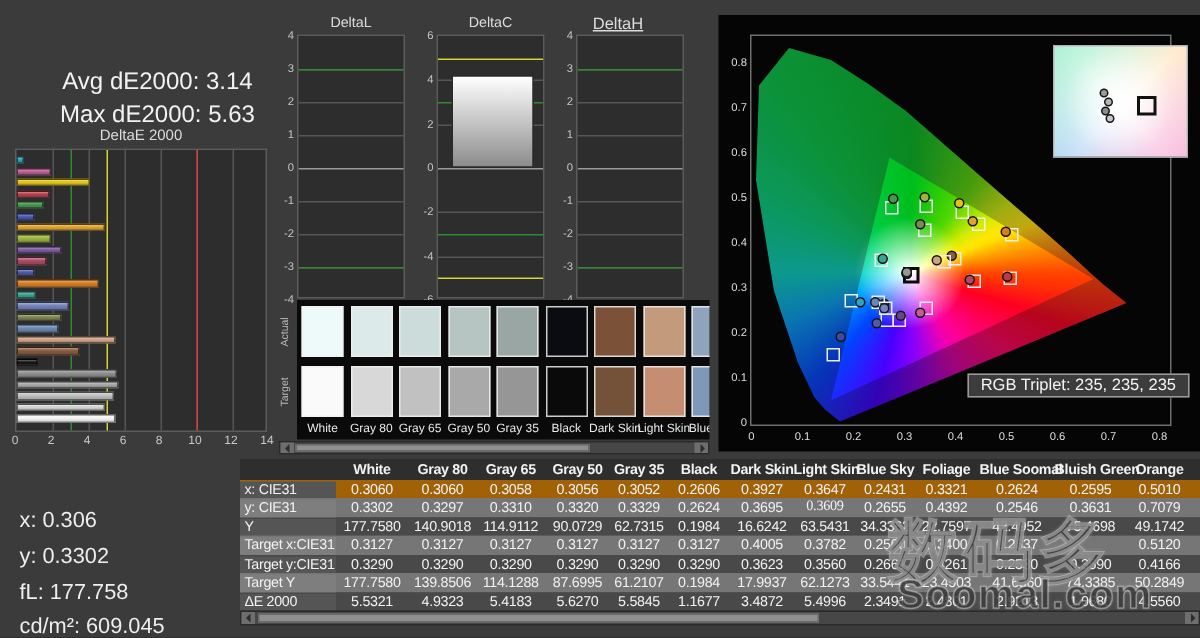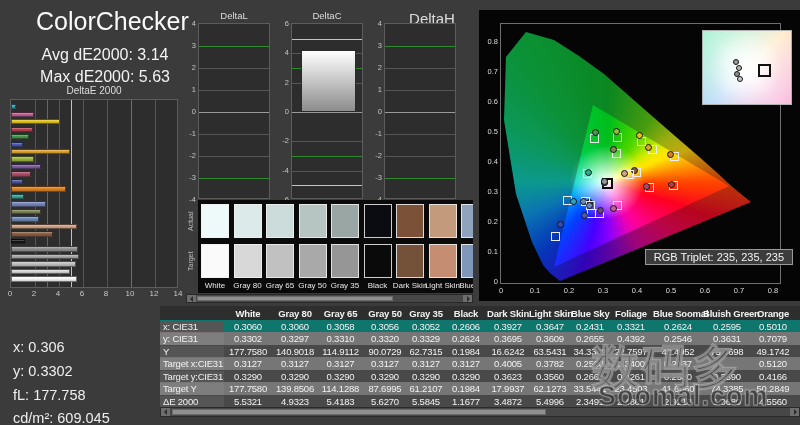--- a/index.html
+++ b/index.html
@@ -38,21 +38,20 @@
   .tbl-row { position:absolute; left:0; width:640px; }
   .wm { pointer-events:none; color:rgba(52,52,52,.82); font-weight:bold;
         -webkit-text-stroke:1px rgba(225,225,225,.45);
         text-shadow:0 0 3px rgba(255,255,255,.28); z-index:30; }
 </style>
 </head>
 <body>
 
 <div class="page">
 
-  <div class="abs ttl" style="left:36px; top:7px;">ColorChecker</div>
   <div class="abs stat" style="left:25px; top:46px; width:160px; text-align:center;">Avg dE2000: 3.14</div>
   <div class="abs stat" style="left:25px; top:68px; width:160px; text-align:center;">Max dE2000: 5.63</div>
 
   <div class="abs chart-title" style="left:10px; top:85px; width:168px;">DeltaE 2000</div>
   <div class="abs plot" style="left:10px; top:99px; width:168px; height:189px;">
       <div class="vline" style="left: 24px; top: 0px; width: 1px; height: 189px; background: rgb(85, 85, 85);"></div>
       <div class="vline" style="left: 48px; top: 0px; width: 1px; height: 189px; background: rgb(85, 85, 85);"></div>
       <div class="vline" style="left: 72px; top: 0px; width: 1px; height: 189px; background: rgb(85, 85, 85);"></div>
       <div class="vline" style="left: 96px; top: 0px; width: 1px; height: 189px; background: rgb(85, 85, 85);"></div>
       <div class="vline" style="left: 120px; top: 0px; width: 1px; height: 189px; background: rgb(85, 85, 85);"></div>
@@ -138,21 +137,21 @@
         <div class="hline" style="left: 0px; top: 161.333px; width: 72px; height: 1px; background: rgb(214, 214, 46);"></div>
         <div style="position: absolute; left: 9px; width: 55px; top: 26.4px; height: 61.6px; border: 1px solid rgb(42, 42, 42); background: linear-gradient(rgb(255, 255, 255), rgb(140, 140, 140));"></div>
       </div>
       <div class="dlab" style="left: 276px; top: 19px;">6</div>
       <div class="dlab" style="left: 276px; top: 48.3333px;">4</div>
       <div class="dlab" style="left: 276px; top: 77.6667px;">2</div>
       <div class="dlab" style="left: 276px; top: 107px;">0</div>
       <div class="dlab" style="left: 276px; top: 136.333px;">-2</div>
       <div class="dlab" style="left: 276px; top: 165.667px;">-4</div>
       <div class="dlab" style="left: 276px; top: 195px;">-6</div>
-      <div class="chart-title" style="position: absolute; left: 388px; top: 10px; width: 88px; font-size: 15px; text-decoration: underline;">DeltaH</div>
+      <div class="chart-title" style="position: absolute; left: 368px; top: 10px; width: 88px; font-size: 11px; text-decoration: underline;">DeltaH</div>
       <div class="plot abs" style="left: 384px; top: 23px; width: 72px; height: 176px;">
         <div class="hline" style="left: 0px; top: 22px; width: 72px; height: 1px; background: rgb(86, 86, 86);"></div>
         <div class="hline" style="left: 0px; top: 44px; width: 72px; height: 1px; background: rgb(86, 86, 86);"></div>
         <div class="hline" style="left: 0px; top: 66px; width: 72px; height: 1px; background: rgb(86, 86, 86);"></div>
         <div class="hline" style="left: 0px; top: 88px; width: 72px; height: 1px; background: rgb(154, 154, 154);"></div>
         <div class="hline" style="left: 0px; top: 110px; width: 72px; height: 1px; background: rgb(86, 86, 86);"></div>
         <div class="hline" style="left: 0px; top: 132px; width: 72px; height: 1px; background: rgb(86, 86, 86);"></div>
         <div class="hline" style="left: 0px; top: 154px; width: 72px; height: 1px; background: rgb(86, 86, 86);"></div>
         <div class="hline" style="left: 0px; top: 22px; width: 72px; height: 1px; background: rgb(47, 139, 47);"></div>
         <div class="hline" style="left: 0px; top: 154px; width: 72px; height: 1px; background: rgb(47, 139, 47);"></div>
@@ -296,21 +295,21 @@
         <div class="tbl-cell" style="left: 247px; top: 2px; width: 38px; font-weight: bold;">Gray 35</div>
         <div class="tbl-cell" style="left: 285px; top: 2px; width: 42px; font-weight: bold;">Black</div>
         <div class="tbl-cell" style="left: 327px; top: 2px; width: 42px; font-weight: bold;">Dark Skin</div>
         <div class="tbl-cell" style="left: 369px; top: 2px; width: 42px; font-weight: bold;">Light Skin</div>
         <div class="tbl-cell" style="left: 411px; top: 2px; width: 38px; font-weight: bold;">Blue Sky</div>
         <div class="tbl-cell" style="left: 449px; top: 2px; width: 44px; font-weight: bold;">Foliage</div>
         <div class="tbl-cell" style="left: 493px; top: 2px; width: 50px; font-weight: bold;">Blue Soomal</div>
         <div class="tbl-cell" style="left: 543px; top: 2px; width: 48px; font-weight: bold;">Bluish Green</div>
         <div class="tbl-cell" style="left: 591px; top: 2px; width: 44px; font-weight: bold;">Orange</div>
       </div>
-      <div class="tbl-row" style="top: 14px; height: 12.45px; background: #0f766e;">
+      <div class="tbl-row" style="top: 14px; height: 12.45px; background: #a16207;">
         <div class="tbl-cell" style="left: 0px; top: 1px; width: 64px; text-align: left; padding-left: 3px; background: rgb(85, 85, 85); height: 12.45px;">x: CIE31</div>
         <div class="tbl-cell" style="left: 64px; top: 1px; width: 48px;">0.3060</div>
         <div class="tbl-cell" style="left: 112px; top: 1px; width: 46px;">0.3060</div>
         <div class="tbl-cell" style="left: 158px; top: 1px; width: 45px;">0.3058</div>
         <div class="tbl-cell" style="left: 203px; top: 1px; width: 44px;">0.3056</div>
         <div class="tbl-cell" style="left: 247px; top: 1px; width: 38px;">0.3052</div>
         <div class="tbl-cell" style="left: 285px; top: 1px; width: 42px;">0.2606</div>
         <div class="tbl-cell" style="left: 327px; top: 1px; width: 42px;">0.3927</div>
         <div class="tbl-cell" style="left: 369px; top: 1px; width: 42px;">0.3647</div>
         <div class="tbl-cell" style="left: 411px; top: 1px; width: 38px;">0.2431</div>
@@ -321,21 +320,21 @@
       </div>
       <div class="tbl-row" style="top: 26.45px; height: 12.45px; background: rgb(118, 118, 118);">
         <div class="tbl-cell" style="left: 0px; top: 1px; width: 64px; text-align: left; padding-left: 3px; background: rgb(126, 126, 126); height: 12.45px;">y: CIE31</div>
         <div class="tbl-cell" style="left: 64px; top: 1px; width: 48px;">0.3302</div>
         <div class="tbl-cell" style="left: 112px; top: 1px; width: 46px;">0.3297</div>
         <div class="tbl-cell" style="left: 158px; top: 1px; width: 45px;">0.3310</div>
         <div class="tbl-cell" style="left: 203px; top: 1px; width: 44px;">0.3320</div>
         <div class="tbl-cell" style="left: 247px; top: 1px; width: 38px;">0.3329</div>
         <div class="tbl-cell" style="left: 285px; top: 1px; width: 42px;">0.2624</div>
         <div class="tbl-cell" style="left: 327px; top: 1px; width: 42px;">0.3695</div>
-        <div class="tbl-cell" style="left: 369px; top: 1px; width: 42px;">0.3609</div>
+        <div class="tbl-cell" style="left: 369px; top: 1px; width: 42px; font-family: Liberation Serif, serif;">0.3609</div>
         <div class="tbl-cell" style="left: 411px; top: 1px; width: 38px;">0.2655</div>
         <div class="tbl-cell" style="left: 449px; top: 1px; width: 44px;">0.4392</div>
         <div class="tbl-cell" style="left: 493px; top: 1px; width: 50px;">0.2546</div>
         <div class="tbl-cell" style="left: 543px; top: 1px; width: 48px;">0.3631</div>
         <div class="tbl-cell" style="left: 591px; top: 1px; width: 44px;">0.7079</div>
       </div>
       <div class="tbl-row" style="top: 38.9px; height: 12.45px; background: rgb(73, 73, 73);">
         <div class="tbl-cell" style="left: 0px; top: 1px; width: 64px; text-align: left; padding-left: 3px; background: rgb(85, 85, 85); height: 12.45px;">Y</div>
         <div class="tbl-cell" style="left: 64px; top: 1px; width: 48px;">177.7580</div>
         <div class="tbl-cell" style="left: 112px; top: 1px; width: 46px;">140.9018</div>

